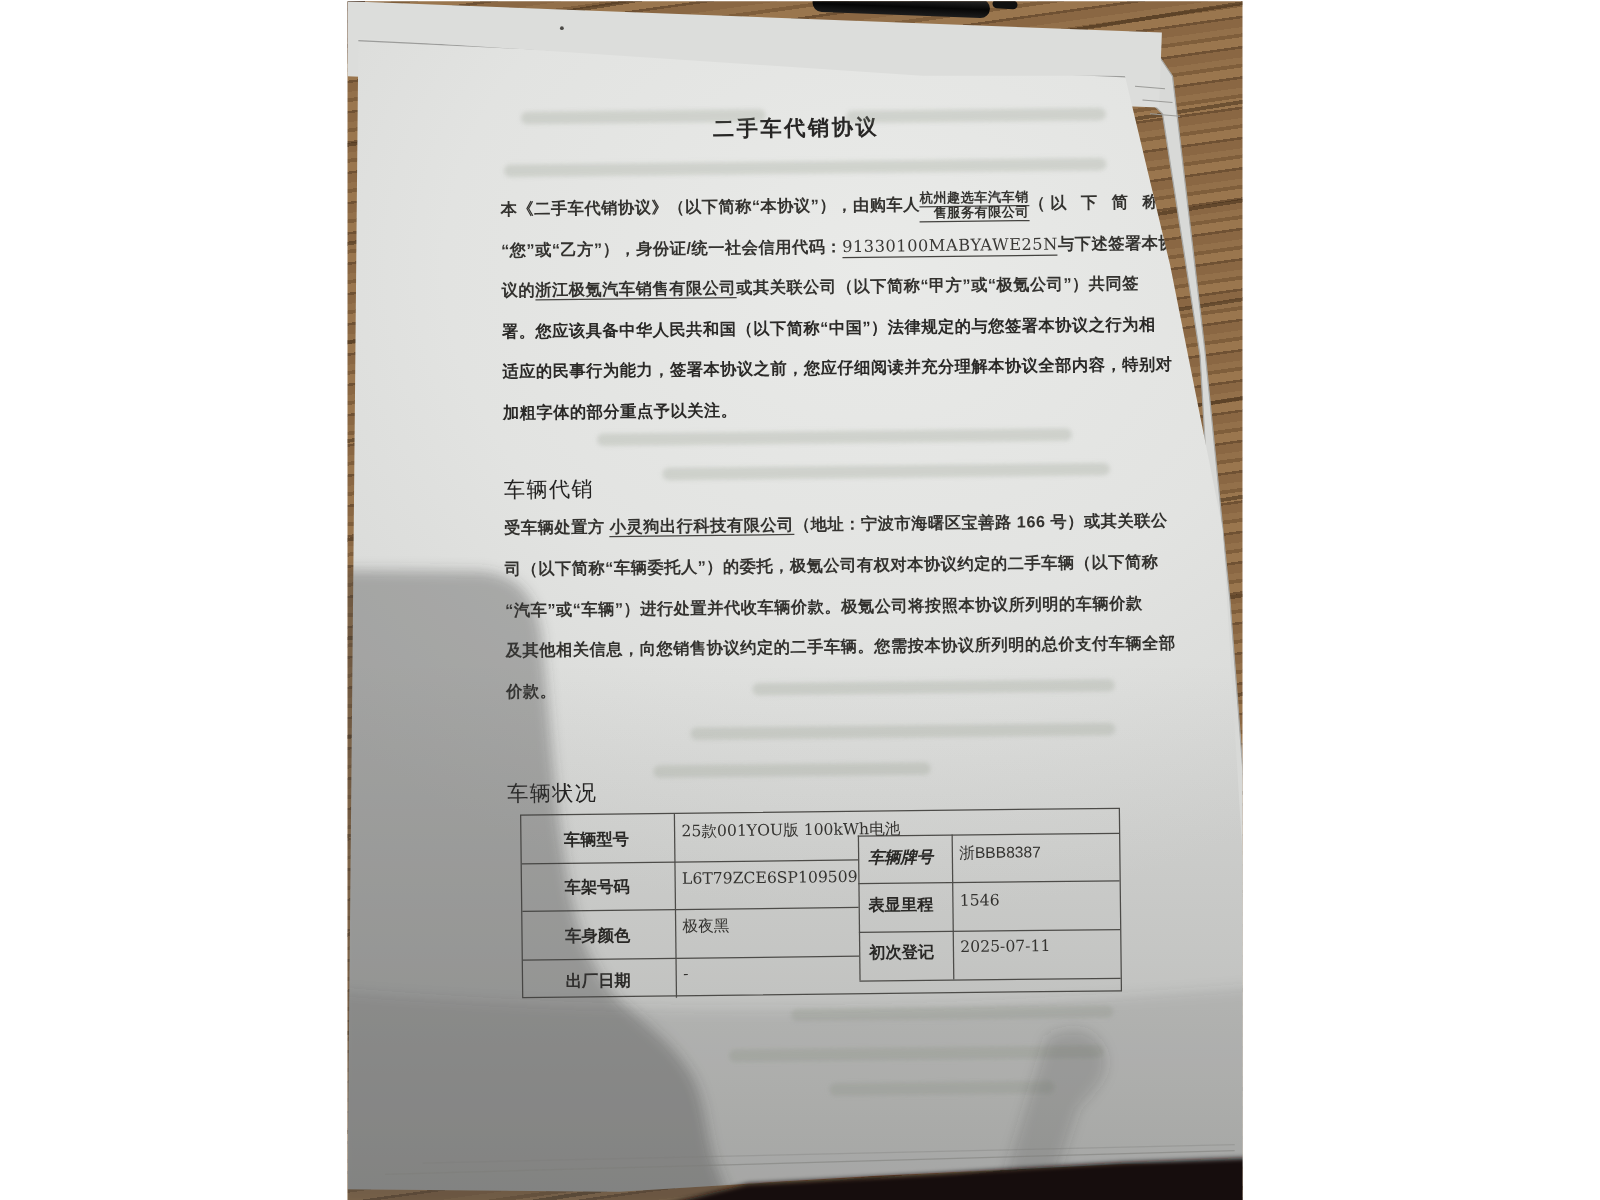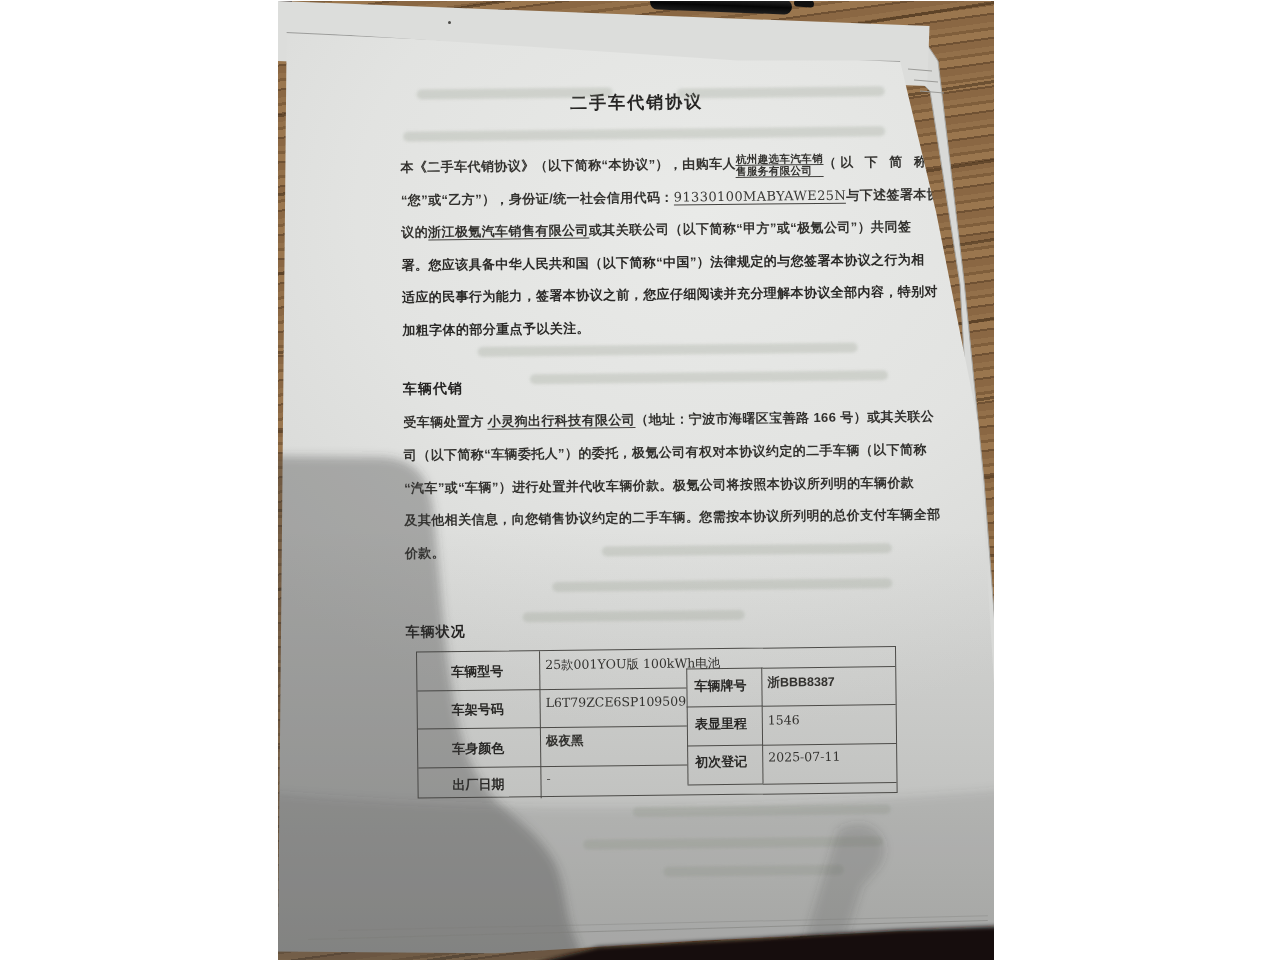--- a/index.html
+++ b/index.html
@@ -26,33 +26,33 @@
       radial-gradient(ellipse 620px 520px at 58% 22%, #e9eae8 0%, #e2e3e1 55%, #d6d7d5 100%);
     clip-path:polygon(1.2% 3.1%, 63.5% 6.2%, 85.9% 6.2%, 90.9% 22%, 96.7% 44%, 99.7% 81%, 100% 97%, 86% 96.9%, 58% 97.9%, 30% 99.2%, 0 99%);
   }
 
   
   .doc{position:absolute;left:0;top:0;width:724px;height:960px;transform:rotate(-0.65deg);transform-origin:50% 40%;color:#2e2d2b;}
 
   .title{position:absolute;left:0;top:90px;width:724px;text-align:center;font-size:17px;font-weight:700;letter-spacing:2px;color:#272625;}
   .line{position:absolute;left:125px;width:500px;font-size:13px;font-weight:600;letter-spacing:0.4px;white-space:nowrap;color:#33322f;}
   .line.bold{font-weight:700;color:#2a2927;}
-  .heading{position:absolute;left:125px;font-size:14px;font-weight:700;color:#242322;letter-spacing:1px;}
+  .heading{position:absolute;left:125px;font-size:17px;font-weight:400;color:#242322;letter-spacing:1px;}
   .u{border-bottom:1px solid #444340;padding-bottom:0px;}
   .serif{font-family:"DejaVu Serif","Liberation Serif",serif;font-weight:400;color:#3a3936;}
-  .buyer-stack{display:inline-block;vertical-align:top;font-size:10.5px;line-height:11px;font-weight:600;text-align:left;transform:translateY(-1px);}
+  .buyer-stack{display:inline-block;vertical-align:top;font-size:10.5px;line-height:11px;font-weight:600;text-align:right;transform:translateY(-1px);}
   .buyer-stack span{display:block;border-bottom:1px solid #444340;}
 
   
   .vtable{position:absolute;left:135px;top:648px;width:480px;height:147px;border:1.3px solid #4c4b48;}
   .vline,.hline{position:absolute;background:#4c4b48;}
   .cell{position:absolute;white-space:nowrap;font-size:13px;}
   .cell.lab{font-weight:700;color:#292826;}
   .cell.val{font-family:"DejaVu Serif","Liberation Serif",serif;font-size:12.5px;color:#343330;}
-  .cell.valcjk{font-weight:700;color:#343330;font-size:12.5px;}
+  .cell.valcjk{font-weight:400;color:#343330;font-size:12.5px;}
 
   
   .bleed{position:absolute;height:10px;border-radius:5px;background:rgba(143,152,136,0.26);filter:blur(1.6px);}
 
   
   .shadow-svg{position:absolute;left:0;top:0;pointer-events:none;}
 
   
   .pen{position:absolute;left:372px;top:-4px;width:142px;height:15px;border-radius:8px;
     background:linear-gradient(180deg,#2b2b2b,#060606 55%,#1d1d1d);transform:rotate(2.2deg);}
@@ -122,21 +122,21 @@
         <div class="hline" style="left:0;top:115px;width:269px;height:1px;"></div>
         <div class="hline" style="left:269px;top:19px;width:209px;height:1px;"></div>
         <div class="hline" style="left:269px;top:57px;width:209px;height:1px;"></div>
         <div class="hline" style="left:269px;top:96px;width:209px;height:1px;"></div>
         <div class="hline" style="left:269px;top:135px;width:209px;height:1px;"></div>
 
         <div class="cell lab" style="left:34px;top:11px;text-align:right;">车辆型号</div>
         <div class="cell val" style="left:128px;top:6px;">25款001YOU版 100kWh电池</div>
         <div class="cell lab" style="left:34px;top:49px;">车架号码</div>
         <div class="cell val" style="left:128px;top:44px;">L6T79ZCE6SP109509</div>
-        <div class="cell lab" style="left:277px;top:28px;">车辆牌号</div>
+        <div class="cell lab" style="left:277px;top:28px;font-style:italic;">车辆牌号</div>
         <div class="cell valcjk" style="left:350px;top:26px;">浙BBB8387</div>
         <div class="cell lab" style="left:34px;top:88px;">车身颜色</div>
         <div class="cell valcjk" style="left:128px;top:82px;">极夜黑</div>
         <div class="cell lab" style="left:277px;top:66px;">表显里程</div>
         <div class="cell val" style="left:350px;top:64px;">1546</div>
         <div class="cell lab" style="left:34px;top:124px;">出厂日期</div>
         <div class="cell val" style="left:128px;top:120px;">-</div>
         <div class="cell lab" style="left:277px;top:104px;">初次登记</div>
         <div class="cell val" style="left:350px;top:101px;">2025-07-11</div>
       </div>

